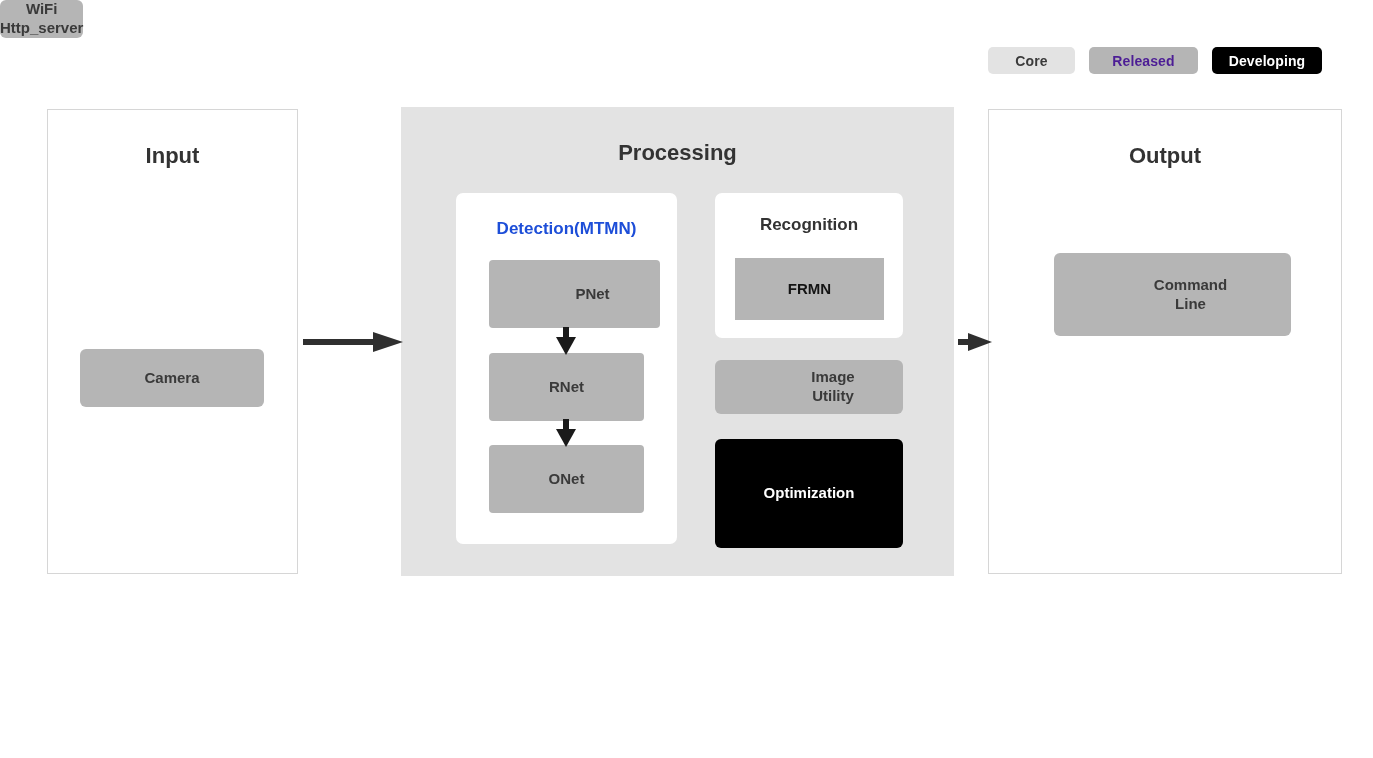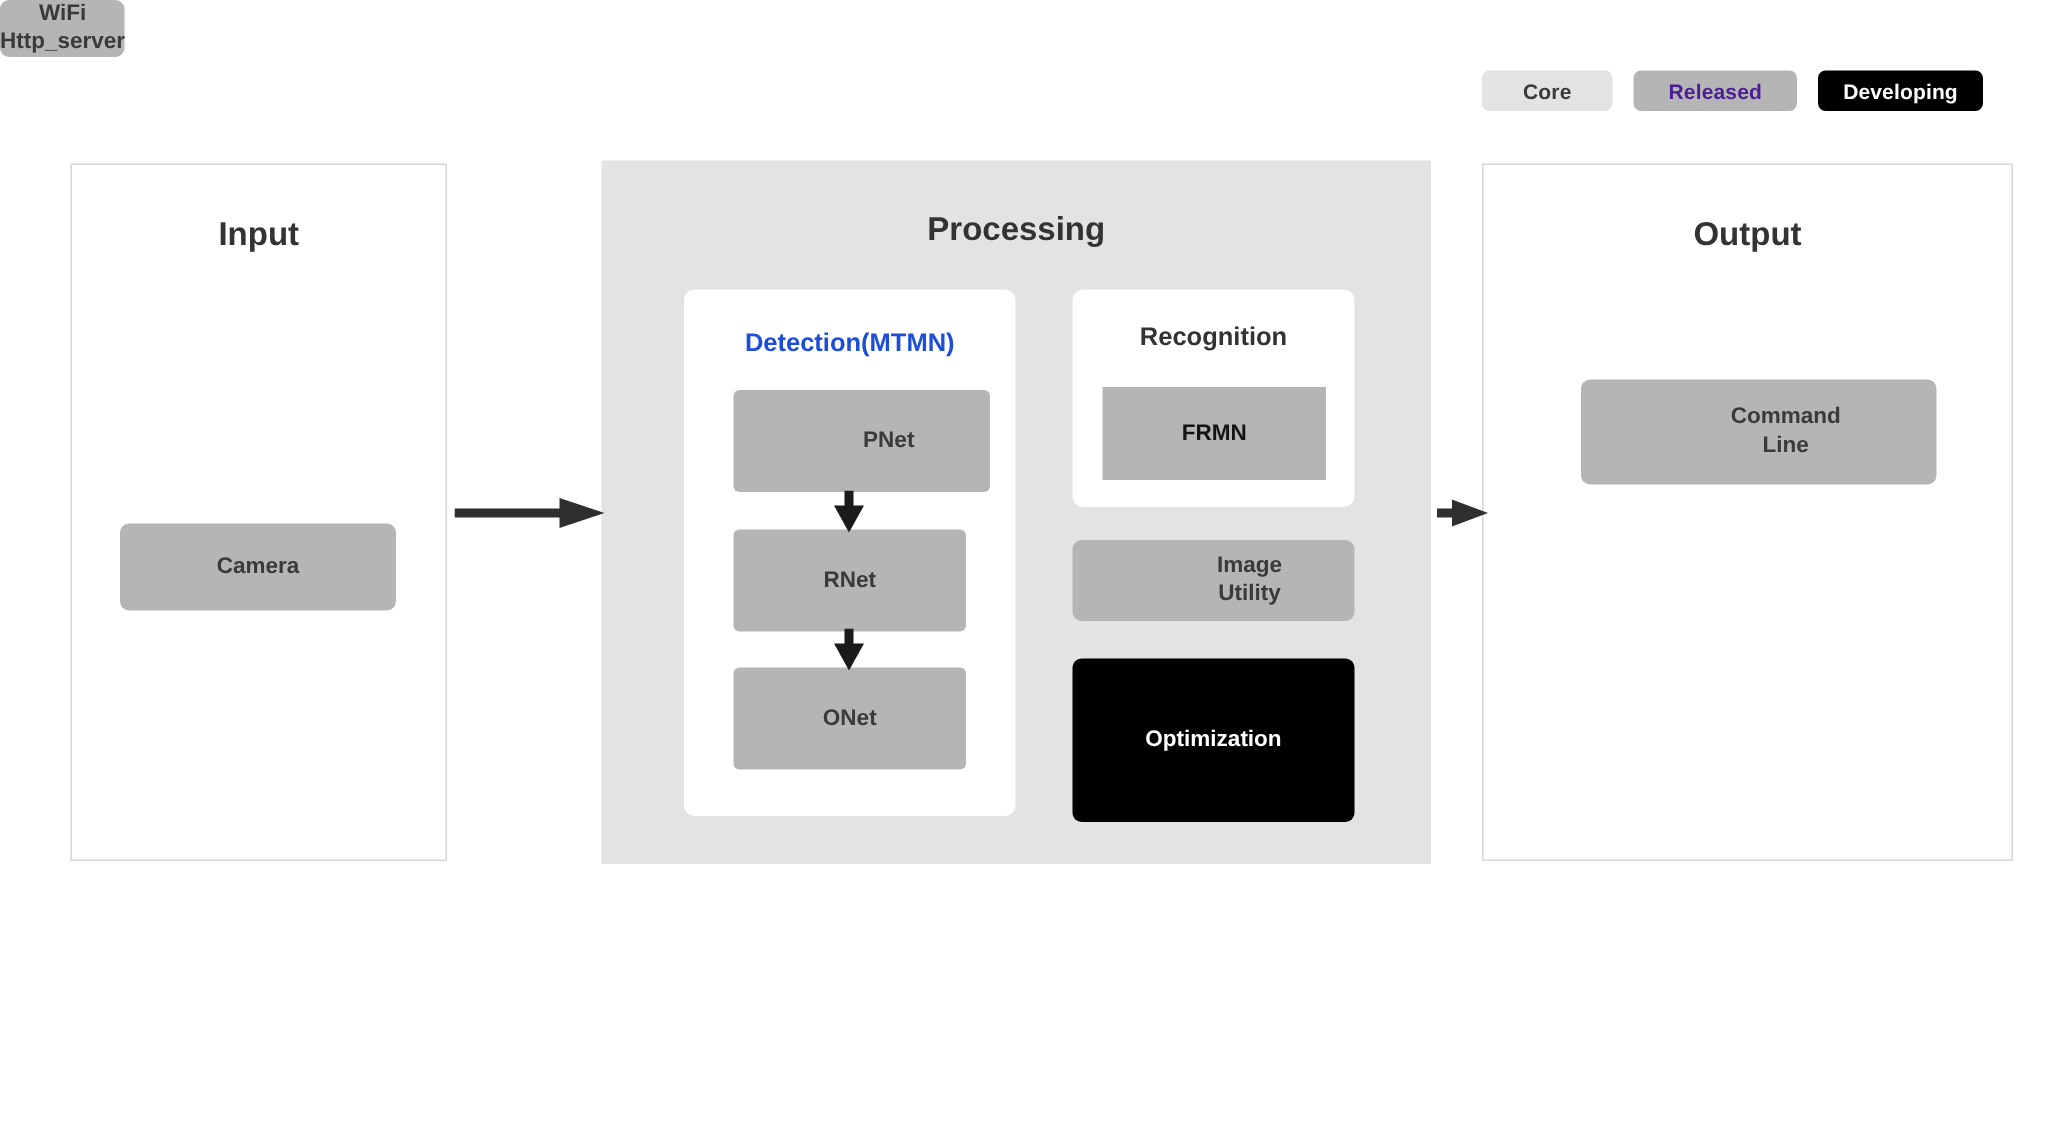--- a/index.html
+++ b/index.html
@@ -152,21 +152,21 @@
     font-size: 17px;
     font-weight: bold;
     color: #333333;
   }
   #node-frmn { left: 735px; top: 258px; width: 149px; height: 62px; color: #141414; }
 
   #node-image-utility { left: 715px; top: 360px; width: 188px; height: 54px; padding-left: 48px; }
   #node-optimization  { left: 715px; top: 439px; width: 188px; height: 109px; font-size: 15px; }
 
   
-  #node-command-line { left: 1054px; top: 253px; width: 237px; height: 70px; padding-left: 36px; }
+  #node-command-line { left: 1054px; top: 253px; width: 237px; height: 83px; padding-left: 36px; }
 
   
   .arrow { position: absolute; }
   #arrow-input-processing { left: 303px; top: 331px; width: 100px; height: 22px; }
   #arrow-processing-output { left: 958px; top: 330px; width: 34px; height: 24px; }
   #arrow-pnet-rnet { left: 550px; top: 327px; width: 32px; height: 28px; }
   #arrow-rnet-onet { left: 550px; top: 419px; width: 32px; height: 28px; }
 </style>
 </head>
 <body>

